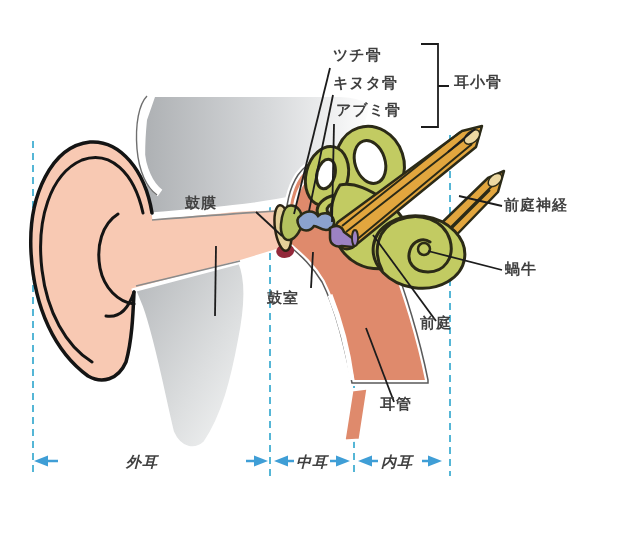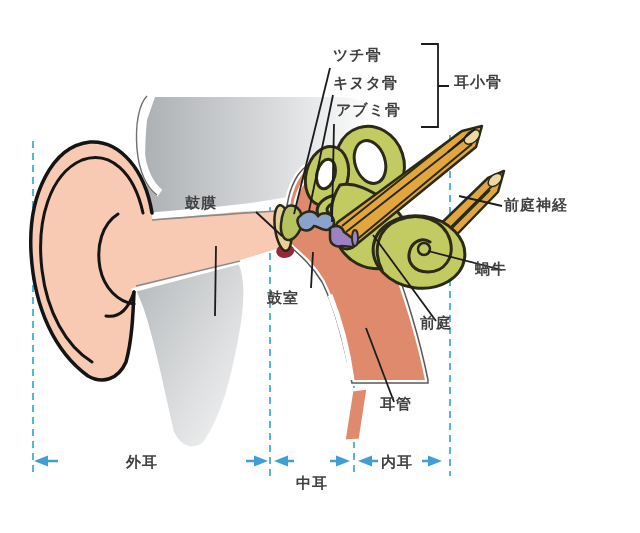--- a/index.html
+++ b/index.html
@@ -1,21 +1,21 @@
 <!DOCTYPE html>
 <html><head>
 <meta charset="utf-8">
 <style>
   html,body{margin:0;padding:0;background:#fff;}
   #stage{position:relative;width:640px;height:533px;background:#ffffff;overflow:hidden;
          font-family:"Liberation Sans","DejaVu Sans",sans-serif;}
   #art{position:absolute;left:0;top:0;}
   .label{position:absolute;font-size:15px;font-weight:600;color:#404040;
          letter-spacing:1px;white-space:nowrap;line-height:1;}
-  .zone{transform:translate(-50%,-50%);}
+  .zone{transform:translate(-50%,-50%);font-style:italic;}
 </style>
 </head>
 <body>
 
 <div id="stage">
 
 <svg id="art" width="640" height="533" viewBox="0 0 640 533">
   <defs>
     <linearGradient id="gGrayTop" x1="0" y1="0" x2="1" y2="0">
       <stop offset="0" stop-color="#aeb1b4"></stop>
@@ -177,23 +177,23 @@
           <polygon points="442,461 428,455.5 428,466.5" stroke="none"></polygon>
         </g>
   </g>
 </svg>
 
 <div class="label" style="left:333px;top:47px">ツチ骨</div>
 <div class="label" style="left:333px;top:75px">キヌタ骨</div>
 <div class="label" style="left:454px;top:74px">耳小骨</div>
 <div class="label" style="left:336px;top:102px">アブミ骨</div>
 <div class="label" style="left:504px;top:197px">前庭神経</div>
-<div class="label" style="left:475px;top:261px">蝸牛</div>
+<div class="label" style="left:505px;top:261px">蝸牛</div>
 <div class="label" style="left:185px;top:195px">鼓膜</div>
 <div class="label" style="left:267px;top:290px">鼓室</div>
 <div class="label" style="left:420px;top:315px">前庭</div>
 <div class="label" style="left:380px;top:396px">耳管</div>
 
 <div class="label zone" style="left:142px;top:461px">外耳</div>
-<div class="label zone" style="left:312px;top:482px">中耳</div>
+<div class="label zone" style="left:312px;top:461px">中耳</div>
 <div class="label zone" style="left:397px;top:461px">内耳</div>
 
 </div>
 
 </body></html>

